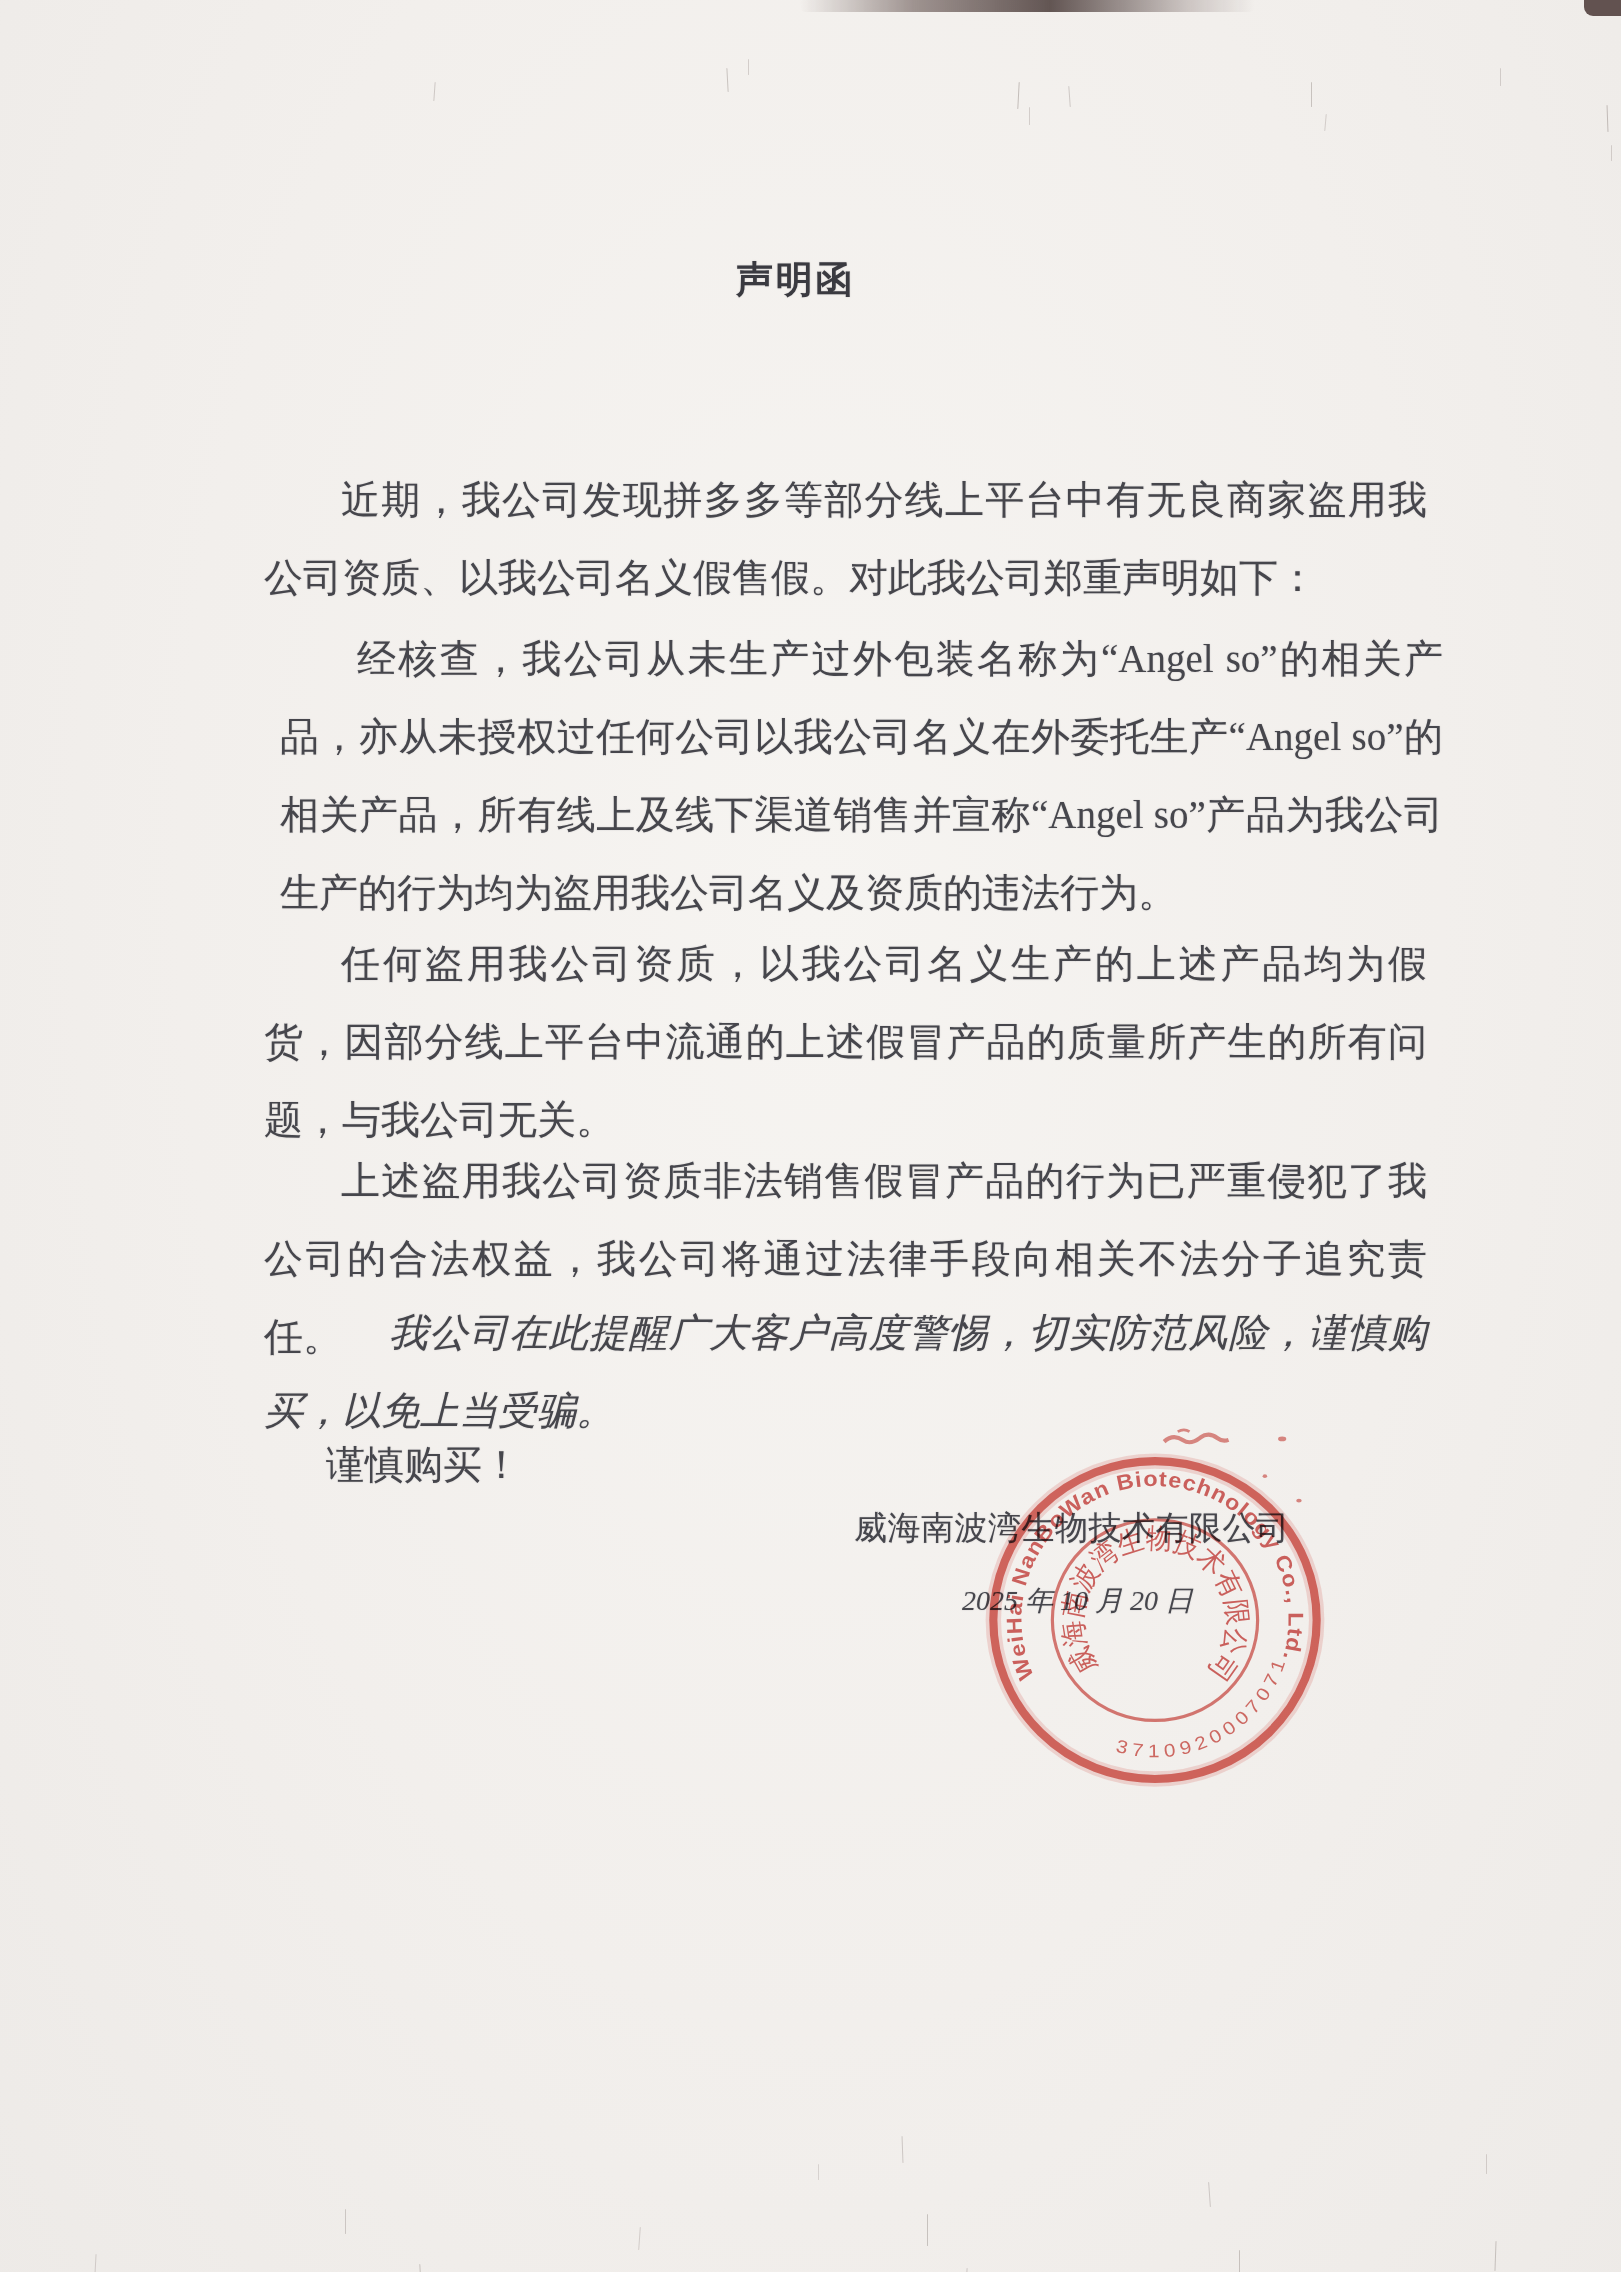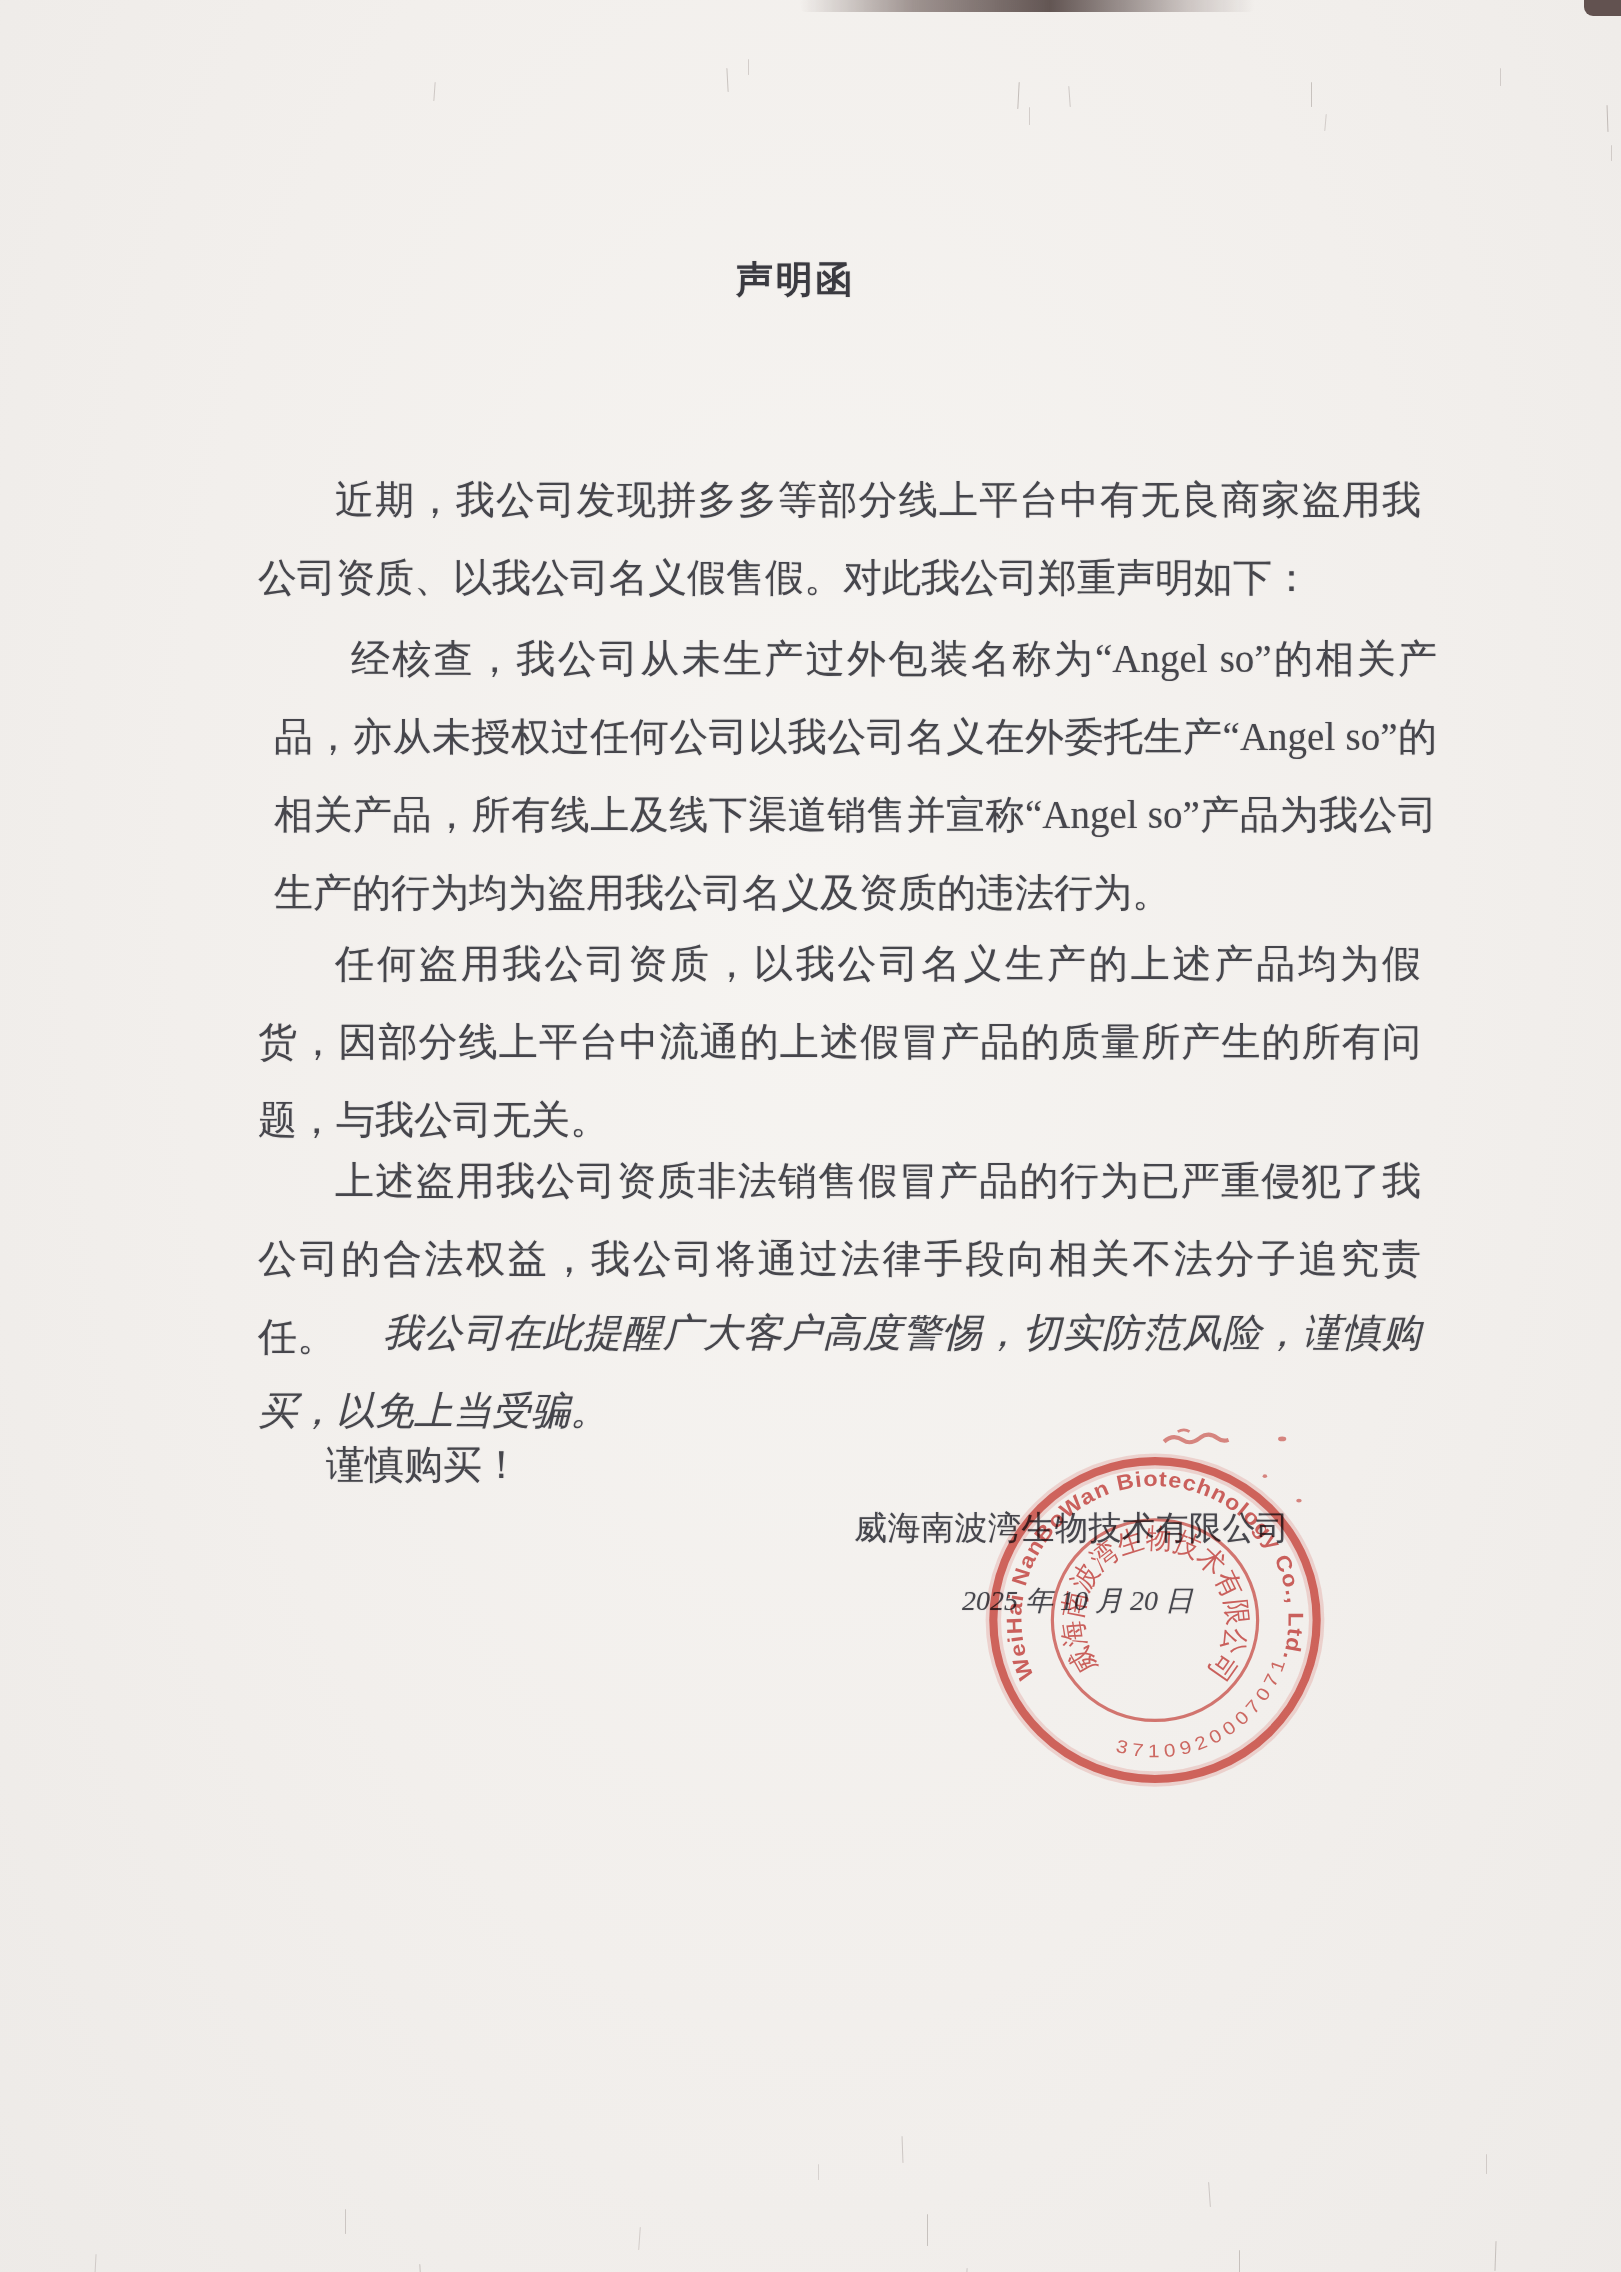--- a/index.html
+++ b/index.html
@@ -3,21 +3,21 @@
 <meta charset="utf-8">
 <style>
   html,body{margin:0;padding:0;}
   body{width:1622px;height:2354px;overflow:hidden;
        font-family:"Liberation Serif","DejaVu Serif",serif;}
   .paper{position:relative;width:1622px;height:2354px;
          background:radial-gradient(ellipse at 50% 38%,#f6f4f1 0%,#f2efec 55%,#edeae7 100%);}
   .txt{position:absolute;color:#46464c;text-shadow:0 0 1.4px rgba(70,70,80,.30);}
   .title{left:704px;top:255px;font-size:37px;font-weight:700;letter-spacing:2.7px;color:#3a3a40;margin-left:32px;}
   .greeting{left:250px;top:376px;font-size:39px;}
-  .para{left:258px;width:1163px;font-size:39px;line-height:78px;
+  .para{left:264px;width:1163px;font-size:39px;line-height:78px;
         text-align:justify;text-indent:77px;word-break:break-all;}
   .p1{top:461px;} .p2{top:620px;margin-left:16px;} .p3{top:925px;} .p4{top:1142px;}
   .p5{top:1294px;text-indent:125px;font-style:italic;}
   .closing{left:326px;top:1438px;font-size:39px;}
   .company{left:854px;top:1506px;font-size:33px;letter-spacing:0.5px;}
   .dateline{left:962px;top:1582px;font-size:28px;font-style:italic;}
   .stamp{position:absolute;left:964px;top:1418px;width:382px;height:386px;
          mix-blend-mode:multiply;opacity:.92;}
   .edge-smudge-top{position:absolute;left:800px;top:0;width:455px;height:11.8px;
     background:linear-gradient(90deg,rgba(90,70,68,0) 0%,rgba(75,55,52,.5) 25%,rgba(58,42,40,.78) 55%,rgba(90,70,68,.25) 85%,rgba(90,70,68,0) 100%);

